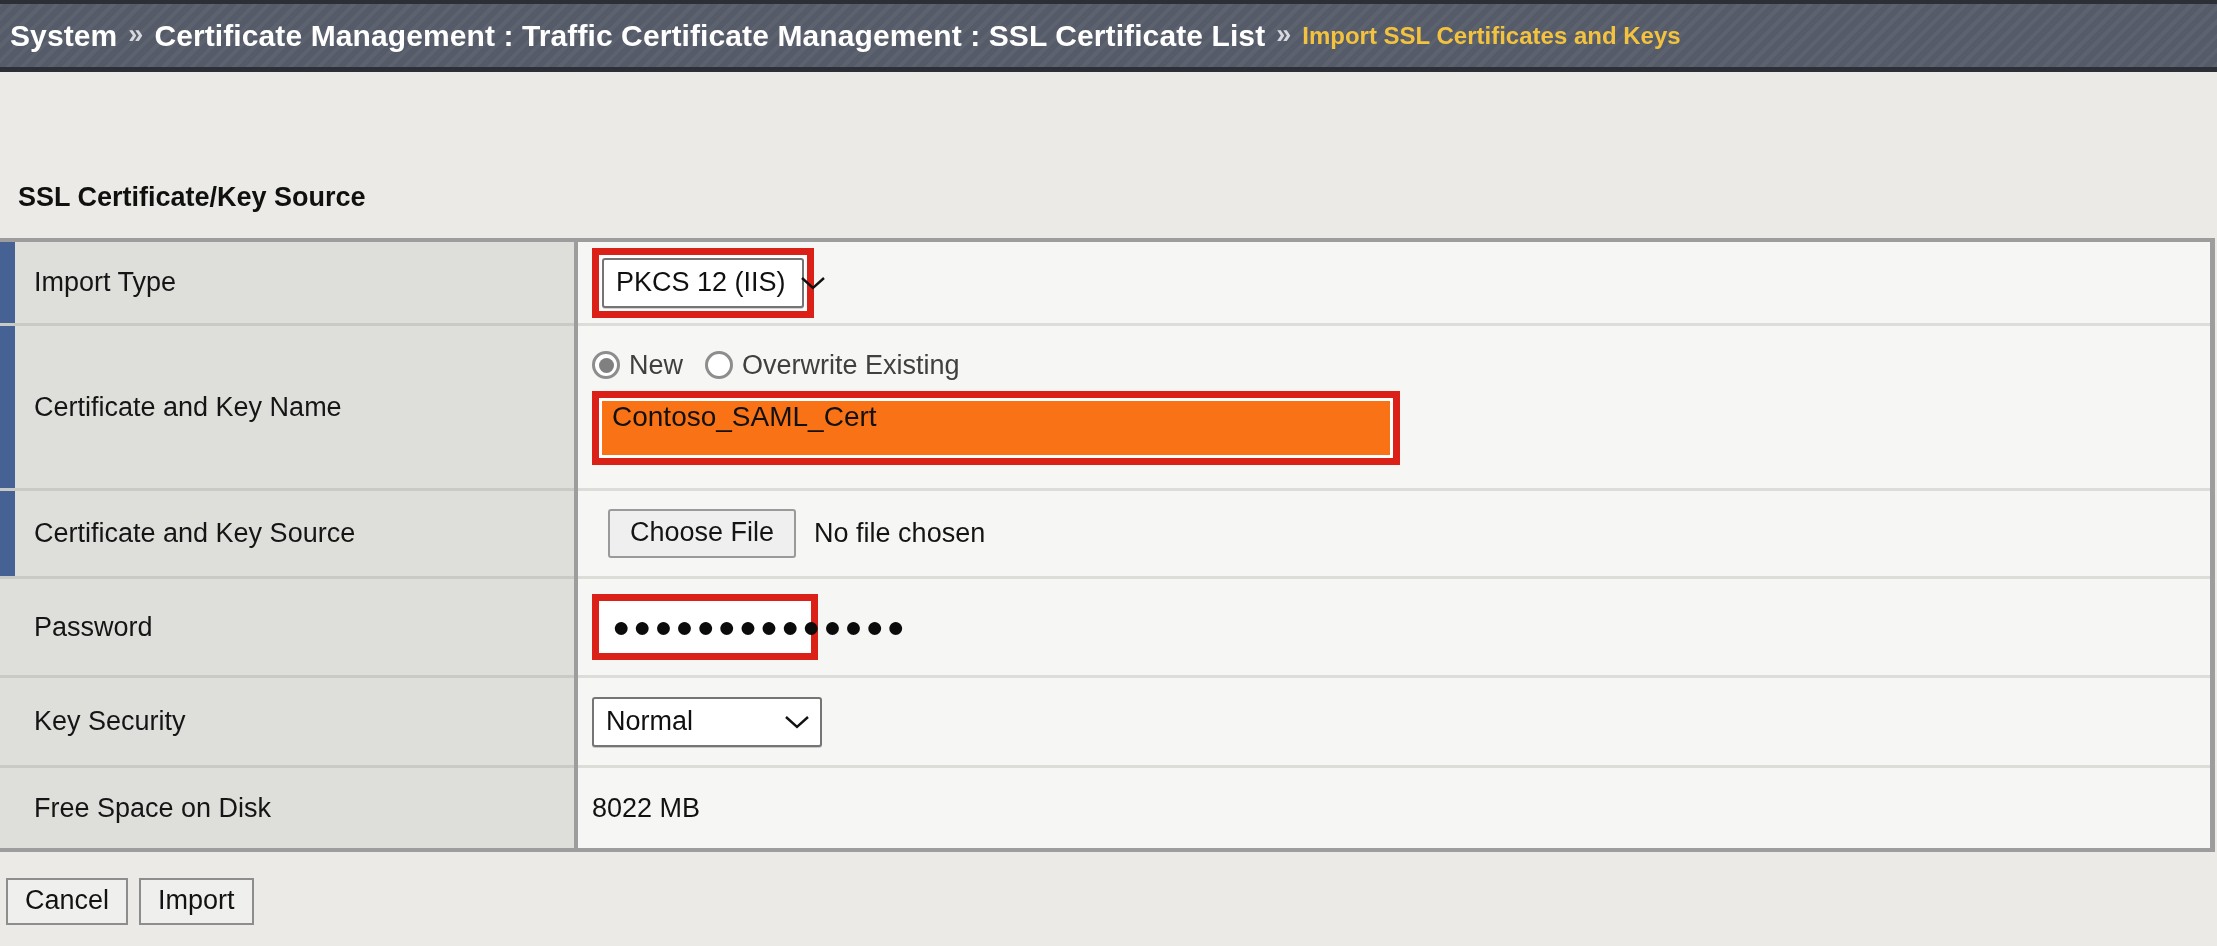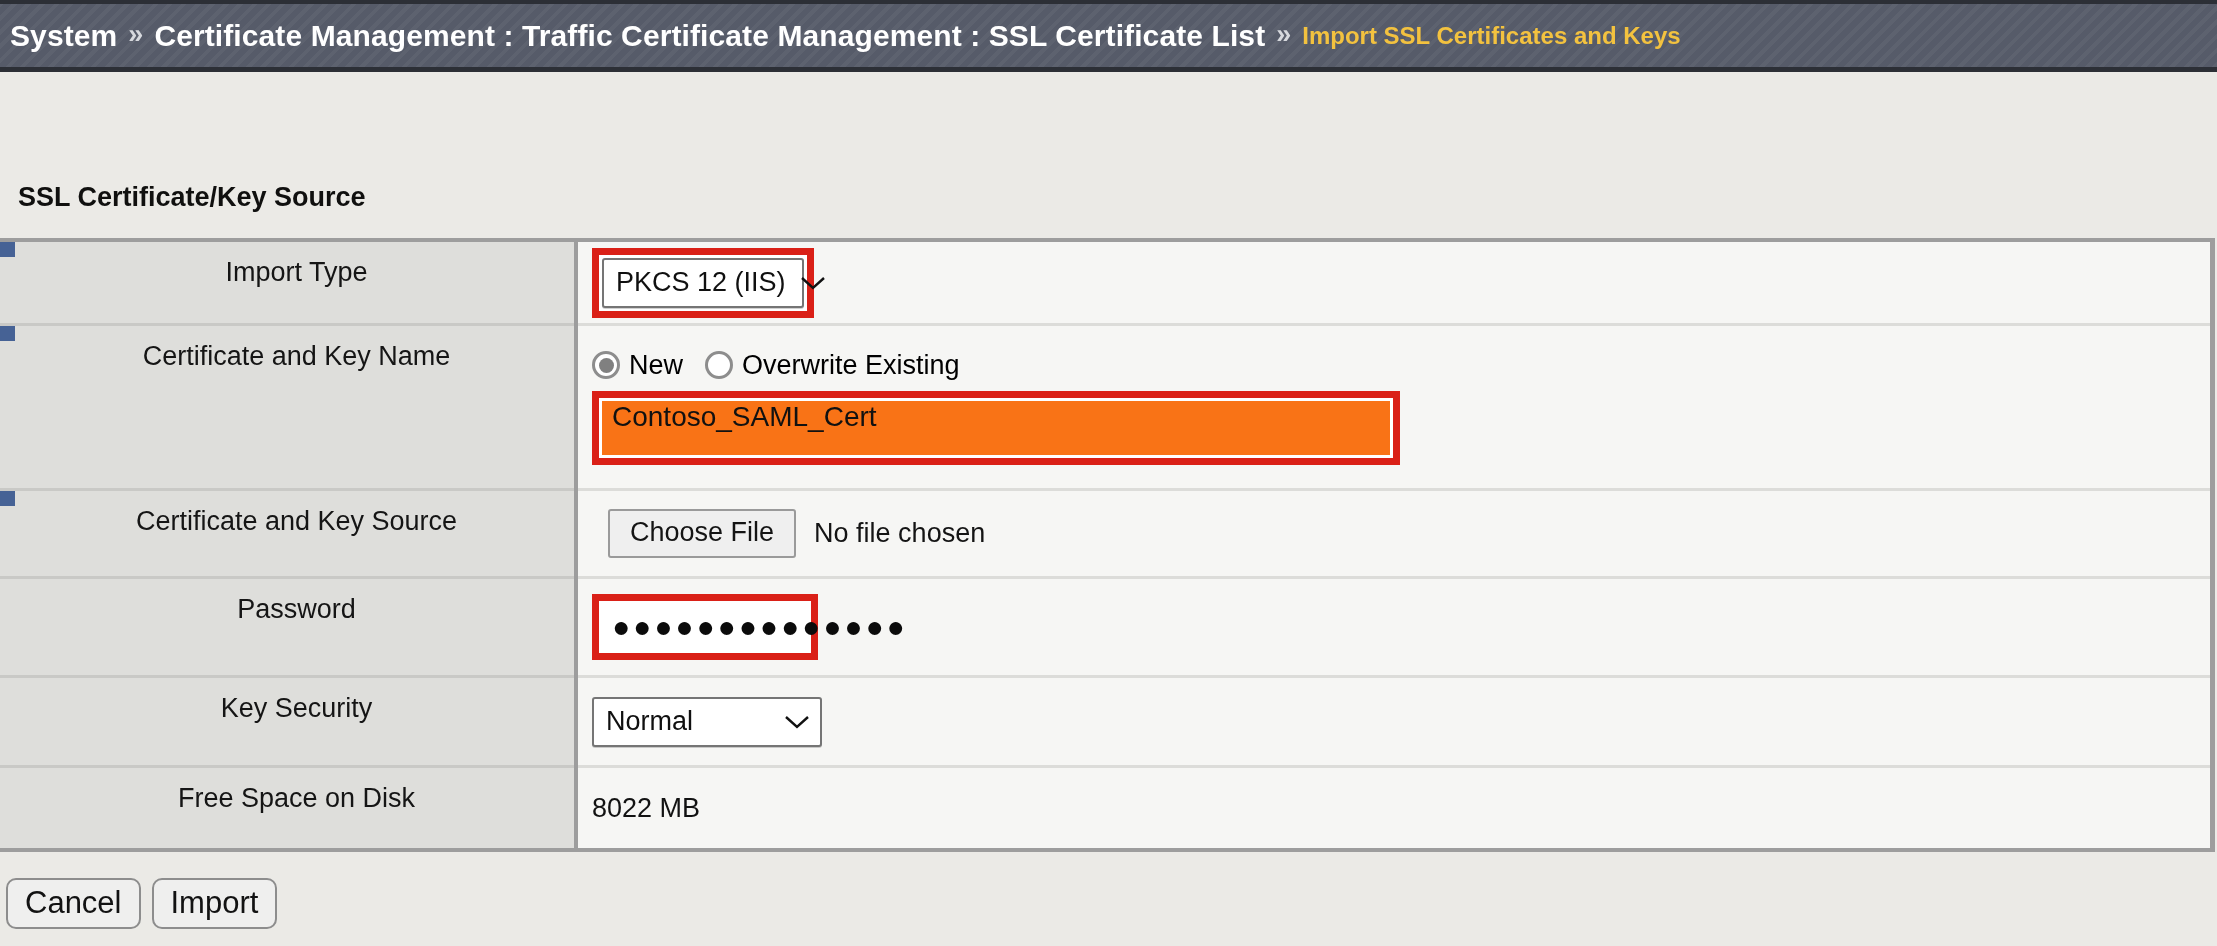--- a/index.html
+++ b/index.html
@@ -93,21 +93,20 @@
     border-bottom: 3px solid #dcdcd9;
     padding-left: 14px;
     vertical-align: middle;
   }
   tr.last td.lbl, tr.last td.val { border-bottom: none; }
 
   .lbl-inner {
     display: flex;
     align-items: center;
     height: 100%;
-    flex-direction: column;
   }
   .req-bar {
     width: 15px;
     align-self: stretch;
     background: #466295;
     flex: 0 0 15px;
   }
   .req-bar.off { background: transparent; }
   .lbl-text {
     font-size: 27px;
@@ -207,21 +206,21 @@
   .radio.on::after {
     content: "";
     width: 15px;
     height: 15px;
     border-radius: 50%;
     background: #808080;
     display: block;
   }
   .radio-label {
     font-size: 27px;
-    color: #000000;
+    color: #404040;
     padding: 0 22px 0 9px;
   }
 
   
   .file-row { display: flex; align-items: center; padding-left: 16px; }
   .choose-btn {
     background: #efefef;
     border: 2px solid #9a9a9a;
     border-radius: 3px;
     font-size: 27px;
@@ -246,22 +245,22 @@
   .footer {
     position: absolute;
     left: 6px;
     top: 878px;
     display: flex;
     gap: 11px;
   }
   .btn {
     background: #efefee;
     border: 2px solid #8d8d8d;
-    border-radius: 10px;
-    font-size: 31px;
+    border-radius: 0;
+    font-size: 27px;
     font-family: "Liberation Sans", sans-serif;
     color: #121212;
     padding: 7px 17px 9px 17px;
     line-height: 1;
     cursor: default;
   }
 </style>
 </head>
 <body>
 

